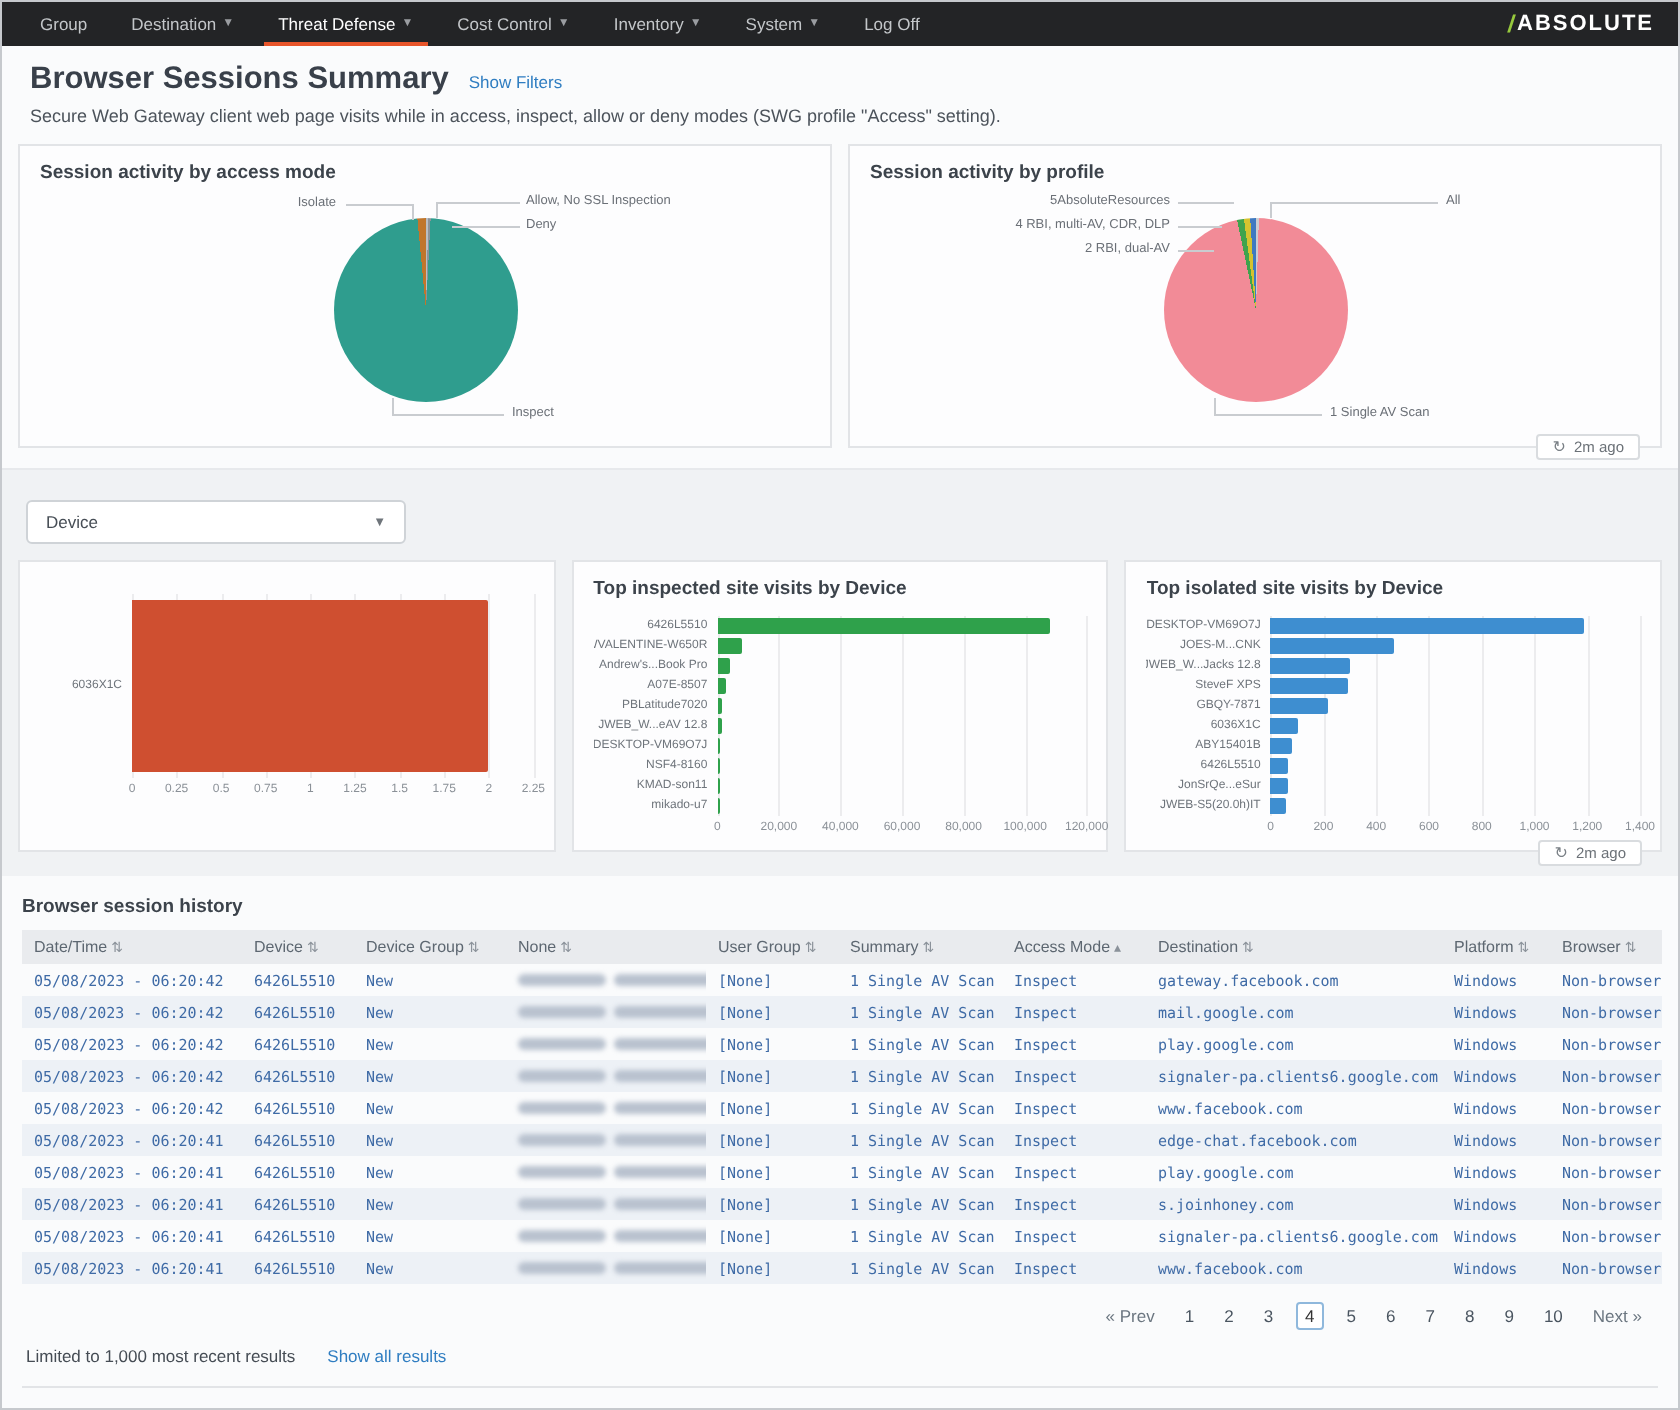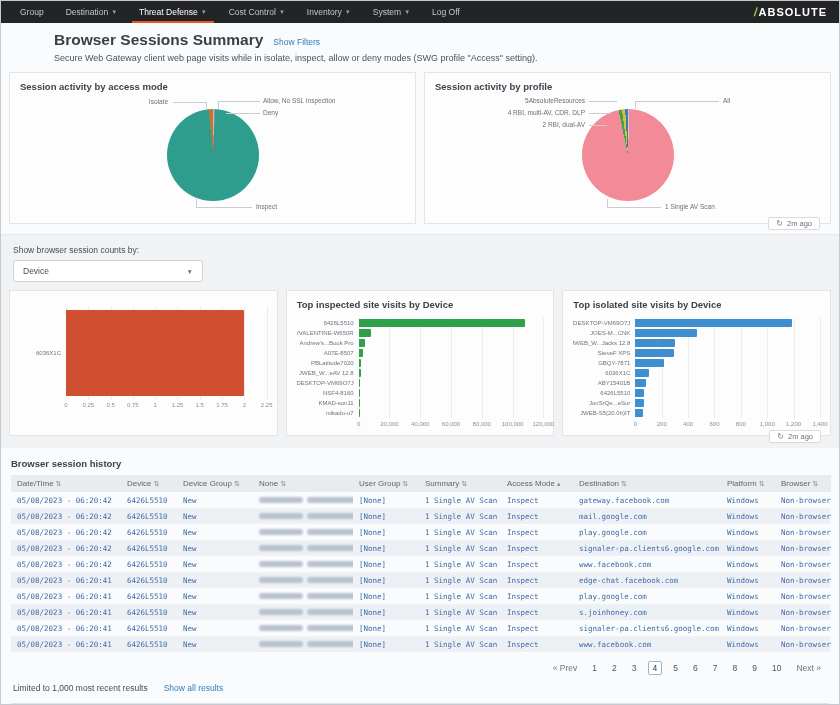--- a/index.html
+++ b/index.html
@@ -13,21 +13,21 @@
   .nav-item { display:flex; align-items:center; gap:3px; padding:0 11px; font-size:8.5px; color:#c3c6c9; cursor:pointer; position:relative; }
   .nav-item .caret { font-size:6px; color:#9a9da1; }
   .nav-item.active { color:#ffffff; }
   .nav-item.active::after { content:""; position:absolute; left:4px; right:4px; bottom:0; height:2px; background:#e8552a; }
   .nav-spacer { flex:1; }
   .logo { display:flex; align-items:center; gap:1px; padding-right:4px; }
   .logo-slash { color:#97c93d; font-weight:bold; font-size:12px; transform:skewX(-8deg); }
   .logo-text { color:#ffffff; font-weight:bold; font-size:11px; letter-spacing:1px; }
 
   
-  .page-header { padding:8px 14px 7px; background:#fafbfc;margin-left:39px; }
+  .page-header { padding:8px 14px 7px; background:#fafbfc; }
   .title-row { display:flex; align-items:baseline; gap:10px; }
   .page-title { font-size:15.5px; font-weight:bold; color:#39404a; }
   .link { color:#2f7dc1; font-size:8.5px; cursor:pointer; text-decoration:none; }
   .subtitle { margin-top:4px; font-size:9px; color:#4c535b; }
 
   
   .pies-row { display:flex; gap:8px; padding:2px 8px 0; position:relative; }
   .panel { flex:1; background:#fdfdfe; border:1px solid #e2e4e7; padding:8px 10px; position:relative; }
   .panel-title { font-size:9.5px; font-weight:bold; color:#3c434b; }
   .pie-panel { height:152px; }
@@ -125,21 +125,21 @@
       <span class="logo-slash">/</span>
       <span class="logo-text">ABSOLUTE</span>
     </span>
   </nav>
 
   <header class="page-header">
     <div class="title-row">
       <span class="page-title">Browser Sessions Summary</span>
       <a class="link">Show Filters</a>
     </div>
-    <div class="subtitle">Secure Web Gateway client web page visits while in isolate, inspect, allow or deny modes (SWG profile "Access" setting).</div>
+    <div class="subtitle">Secure Web Gateway client web page visits while in access, inspect, allow or deny modes (SWG profile "Access" setting).</div>
   </header>
 
   <section class="pies-row">
     <div class="panel pie-panel">
       <div class="panel-title">Session activity by access mode</div>
       <div class="pie" style="background: conic-gradient(rgb(185, 190, 196) 0%, rgb(185, 190, 196) 0.4%, rgb(141, 147, 153) 0.4%, rgb(141, 147, 153) 0.8%, rgb(47, 157, 142) 0.8%, rgb(47, 157, 142) 98.5%, rgb(192, 118, 44) 98.5%, rgb(192, 118, 44) 100%);"></div>
       <span class="callout" style="left:96px;top:25px;width:62px;text-align:right;">Isolate</span>
       <div class="cl" style="left:163px;top:29px;width:33px;height:1px;"></div>
       <div class="cl" style="left:196px;top:29px;width:1px;height:8px;"></div>
       <span class="callout" style="left:253px;top:24px;">Allow, No SSL Inspection</span>
@@ -169,21 +169,20 @@
       <div class="cl" style="left:182px;top:134px;width:54px;height:1px;"></div>
       <div class="refresh-badge">
         <span class="refresh-icon">↻</span>
         <span>2m ago</span>
       </div>
     </div>
   </section>
 
   <section class="band">
     <div class="control">
-      <div class="control-label">Show browser session counts by:</div>
       <div class="select">
         <span>Device</span>
         <span class="caret">▼</span>
       </div>
     </div>
 
     <div class="bars-row">
       <div class="panel bar-panel">
         <div class="bar-chart chart-single">
           <div class="chart-body">

